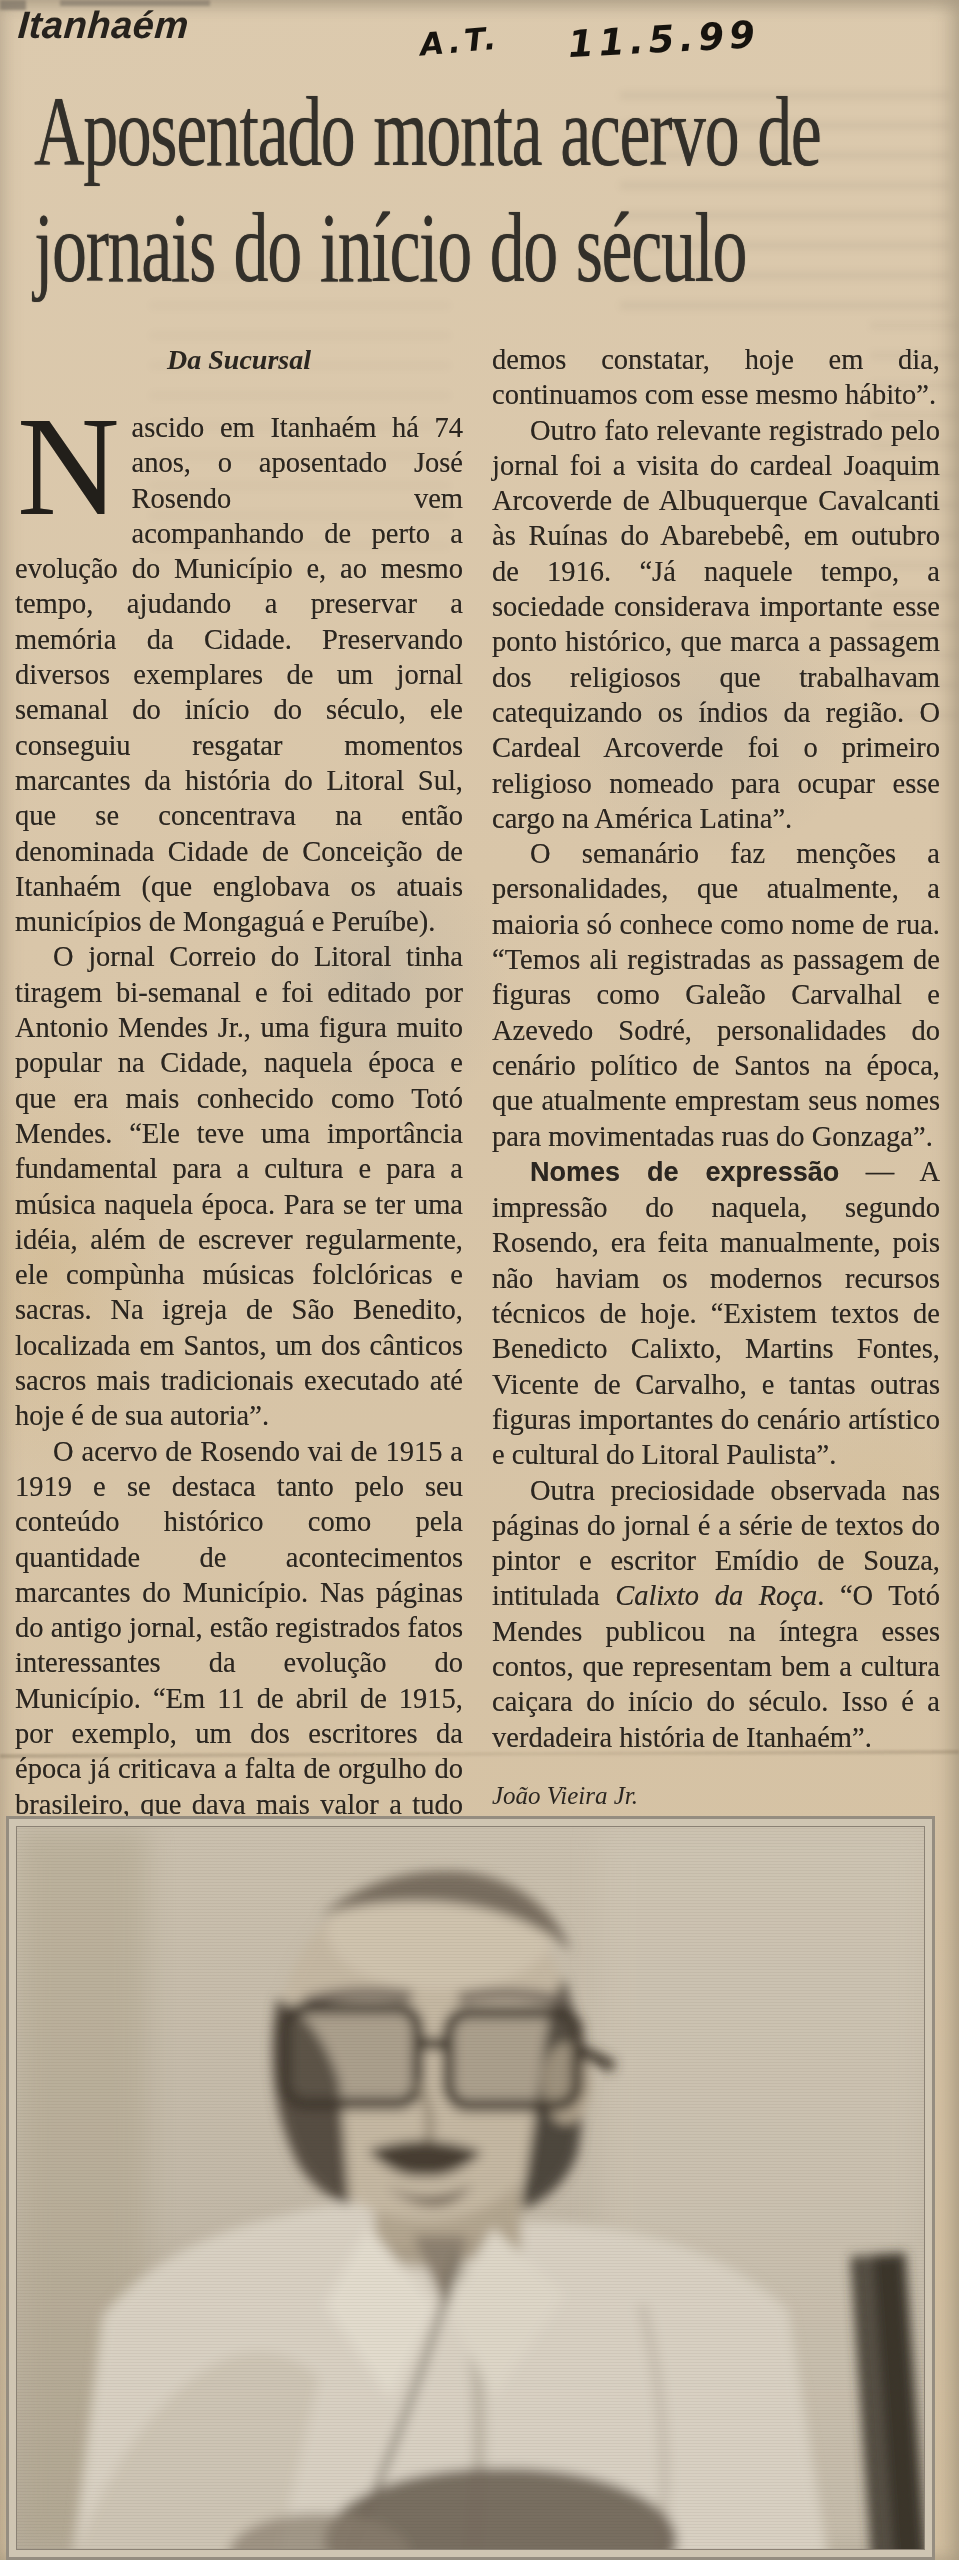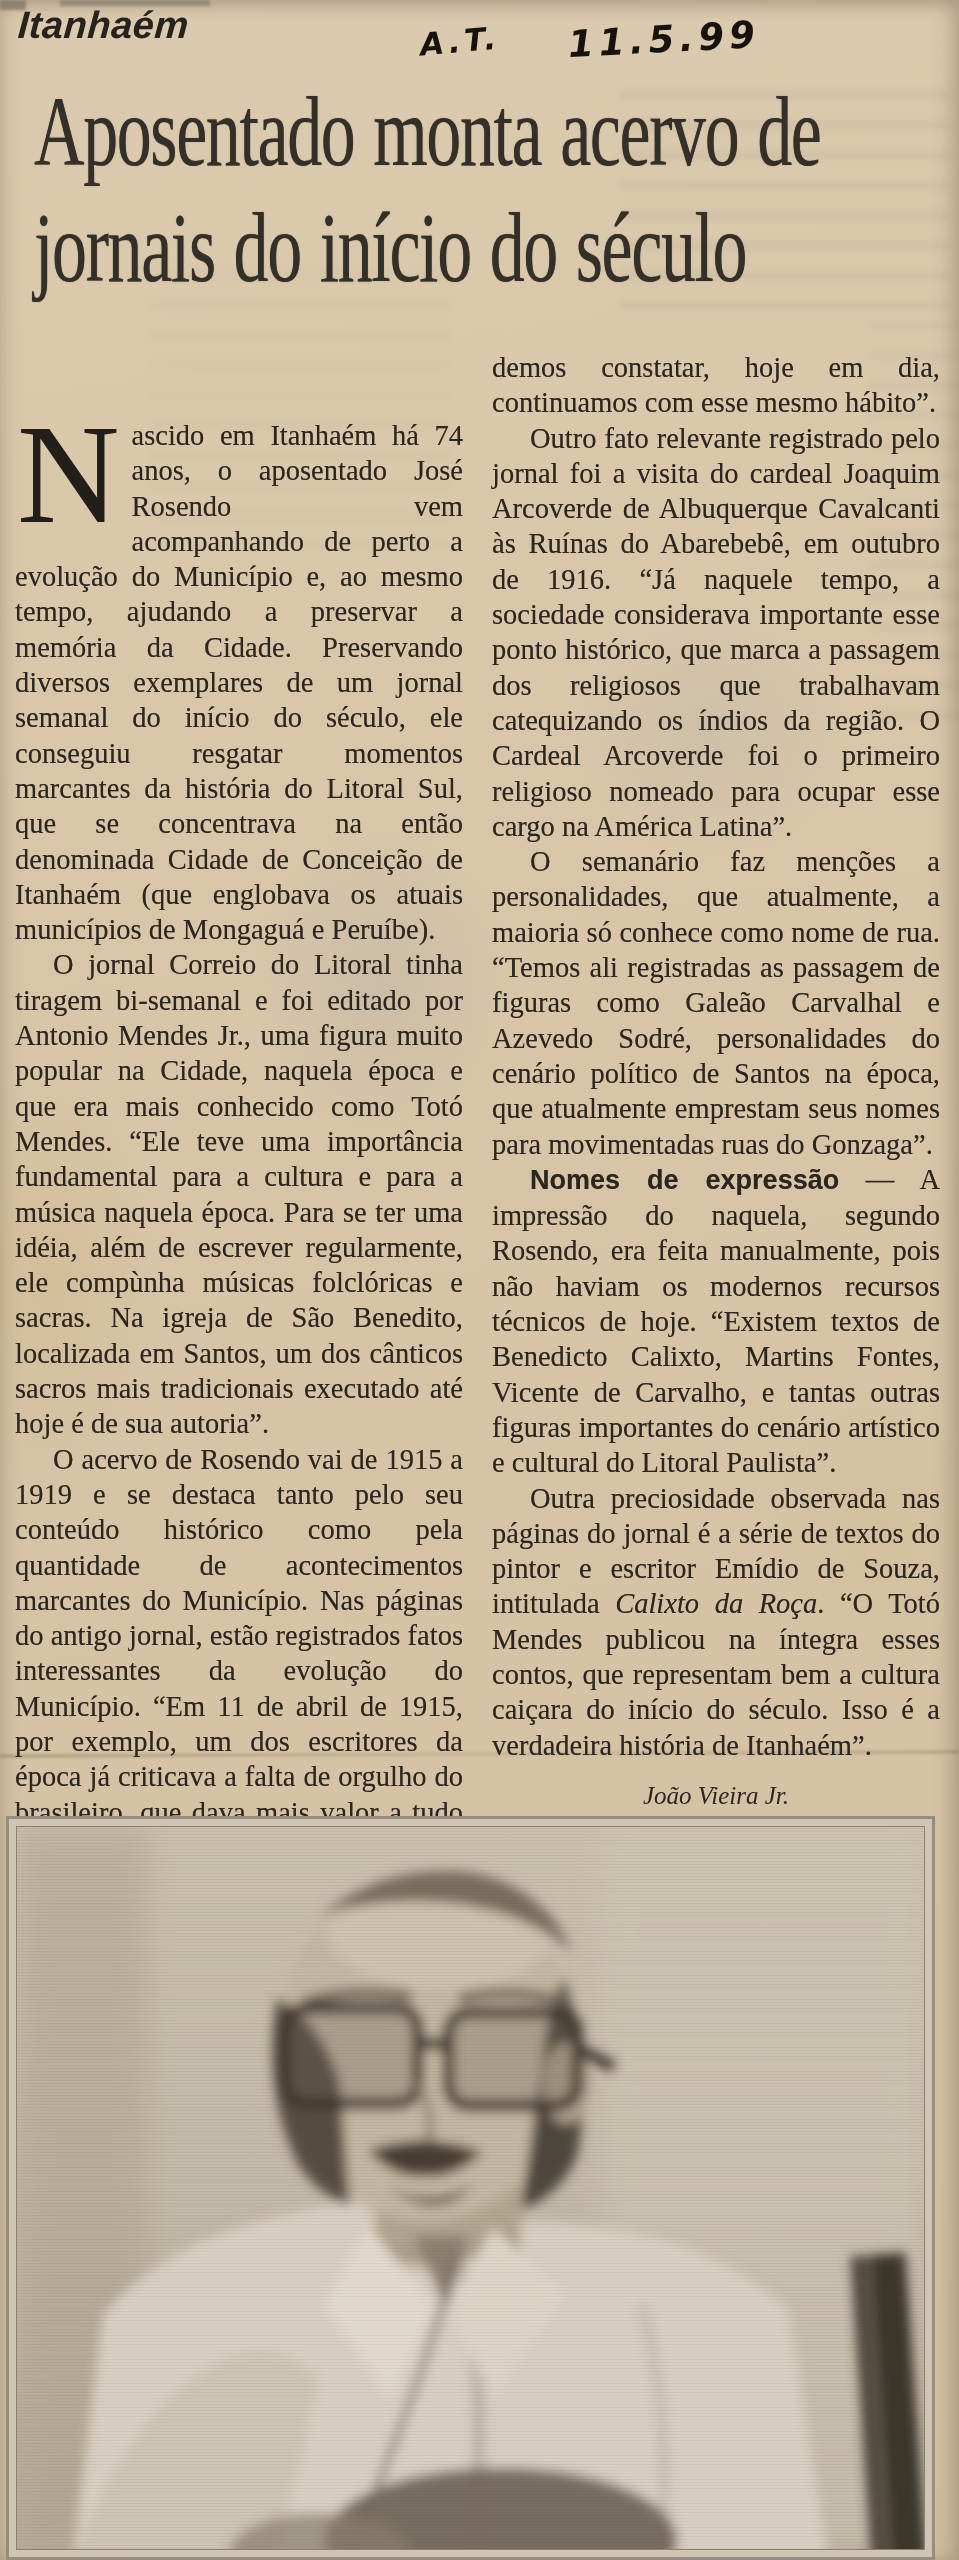--- a/index.html
+++ b/index.html
@@ -35,30 +35,30 @@
   .headline{position:absolute;left:18px;top:58px;width:930px;margin:16px;font-weight:normal;color:#33302a;}
   .headline .hl{
     display:block;font-size:100px;line-height:116px;letter-spacing:-2px;word-spacing:4px;
     white-space:nowrap;transform:scaleX(.70);transform-origin:0 50%;
     text-shadow:0 0 1px rgba(45,42,36,.75);
   }
   
   .byline{position:absolute;left:15px;top:344px;width:448px;text-align:center;
     font-style:italic;font-weight:bold;font-size:28px;color:#2b2620;}
   .col{position:absolute;width:448px;font-size:28.5px;line-height:35.3px;
-    text-align:justify;color:#2b2620;text-shadow:0 0 .5px rgba(43,38,32,.5);margin-top:8px;}
+    text-align:justify;color:#2b2620;text-shadow:0 0 .5px rgba(43,38,32,.5);}
   .col-left{left:15px;top:410px;height:1372px;}
   .col-right{left:492px;top:342px;height:1440px;}
   .col p{margin:0;}
   .col p.indent{text-indent:38px;}
   .dropcap{float:left;font-size:142px;line-height:104px;padding:4px 12px 0 2px;color:#221f1a;}
   .subhead-p{margin-top:33px;}
   .subhead{font-family:"Liberation Sans","DejaVu Sans",sans-serif;font-weight:bold;font-size:27px;}
   .series-title{font-style:italic;}
-  .credit{position:absolute;left:492px;top:1782px;width:448px;text-align:center;
+  .credit{position:absolute;left:492px;top:1782px;width:448px;text-align:left;
     font-style:italic;font-size:25px;color:#2b2620;}
   
   .photo-frame{
     position:absolute;left:6px;top:1816px;width:929px;height:744px;box-sizing:border-box;
     border:3px solid #958d80;background:#cfc5b2;padding:7px;margin:0;
   }
   .photo{position:relative;width:100%;height:100%;box-sizing:border-box;
     border:1px solid #8a8174;background:#c6bcab;overflow:hidden;}
   .photo svg{position:absolute;inset:0;width:100%;height:100%;}
   .photo .halftone{
@@ -86,20 +86,21 @@
 
   <div class="handwriting">
     <span class="hw-initials">A.T.</span><span class="hw-date">11.5.99</span>
   </div>
 
   <h1 class="headline">
     <span class="hl">Aposentado monta acervo de</span>
     <span class="hl">jornais do início do século</span>
   </h1>
 
+  <div class="byline">Da Sucursal</div>
 
   <div class="col col-left">
     <p class="p"><span class="dropcap">N</span><span>ascido em Itanhaém há 74 anos, o aposentado José Rosendo vem acompanhando de perto a evolução do Município e, ao mesmo tempo, ajudando a preservar a memória da Cidade. Preservando diversos exemplares de um jornal semanal do início do século, ele conseguiu resgatar momentos marcantes da história do Litoral Sul, que se concentrava na então denominada Cidade de Conceição de Itanhaém (que englobava os atuais municípios de Mongaguá e Peruíbe).</span></p>
     <p class="indent">O jornal Correio do Litoral tinha tiragem bi-semanal e foi editado por Antonio Mendes Jr., uma figura muito popular na Cidade, naquela época e que era mais conhecido como Totó Mendes. “Ele teve uma importância fundamental para a cultura e para a música naquela época. Para se ter uma idéia, além de escrever regularmente, ele compùnha músicas folclóricas e sacras. Na igreja de São Benedito, localizada em Santos, um dos cânticos sacros mais tradicionais executado até hoje é de sua autoria”.</p>
     <p class="indent">O acervo de Rosendo vai de 1915 a 1919 e se destaca tanto pelo seu conteúdo histórico como pela quantidade de acontecimentos marcantes do Município. Nas páginas do antigo jornal, estão registrados fatos interessantes da evolução do Município. “Em 11 de abril de 1915, por exemplo, um dos escritores da época já criticava a falta de orgulho do brasileiro, que dava mais valor a tudo o que era feito no exterior. Como po-</p>
   </div>
 
   <div class="col col-right">
     <p>demos constatar, hoje em dia, continuamos com esse mesmo hábito”.</p>
     <p class="indent">Outro fato relevante registrado pelo jornal foi a visita do cardeal Joaquim Arcoverde de Albuquerque Cavalcanti às Ruínas do Abarebebê, em outubro de 1916. “Já naquele tempo, a sociedade considerava importante esse ponto histórico, que marca a passagem dos religiosos que trabalhavam catequizando os índios da região. O Cardeal Arcoverde foi o primeiro religioso nomeado para ocupar esse cargo na América Latina”.</p>

